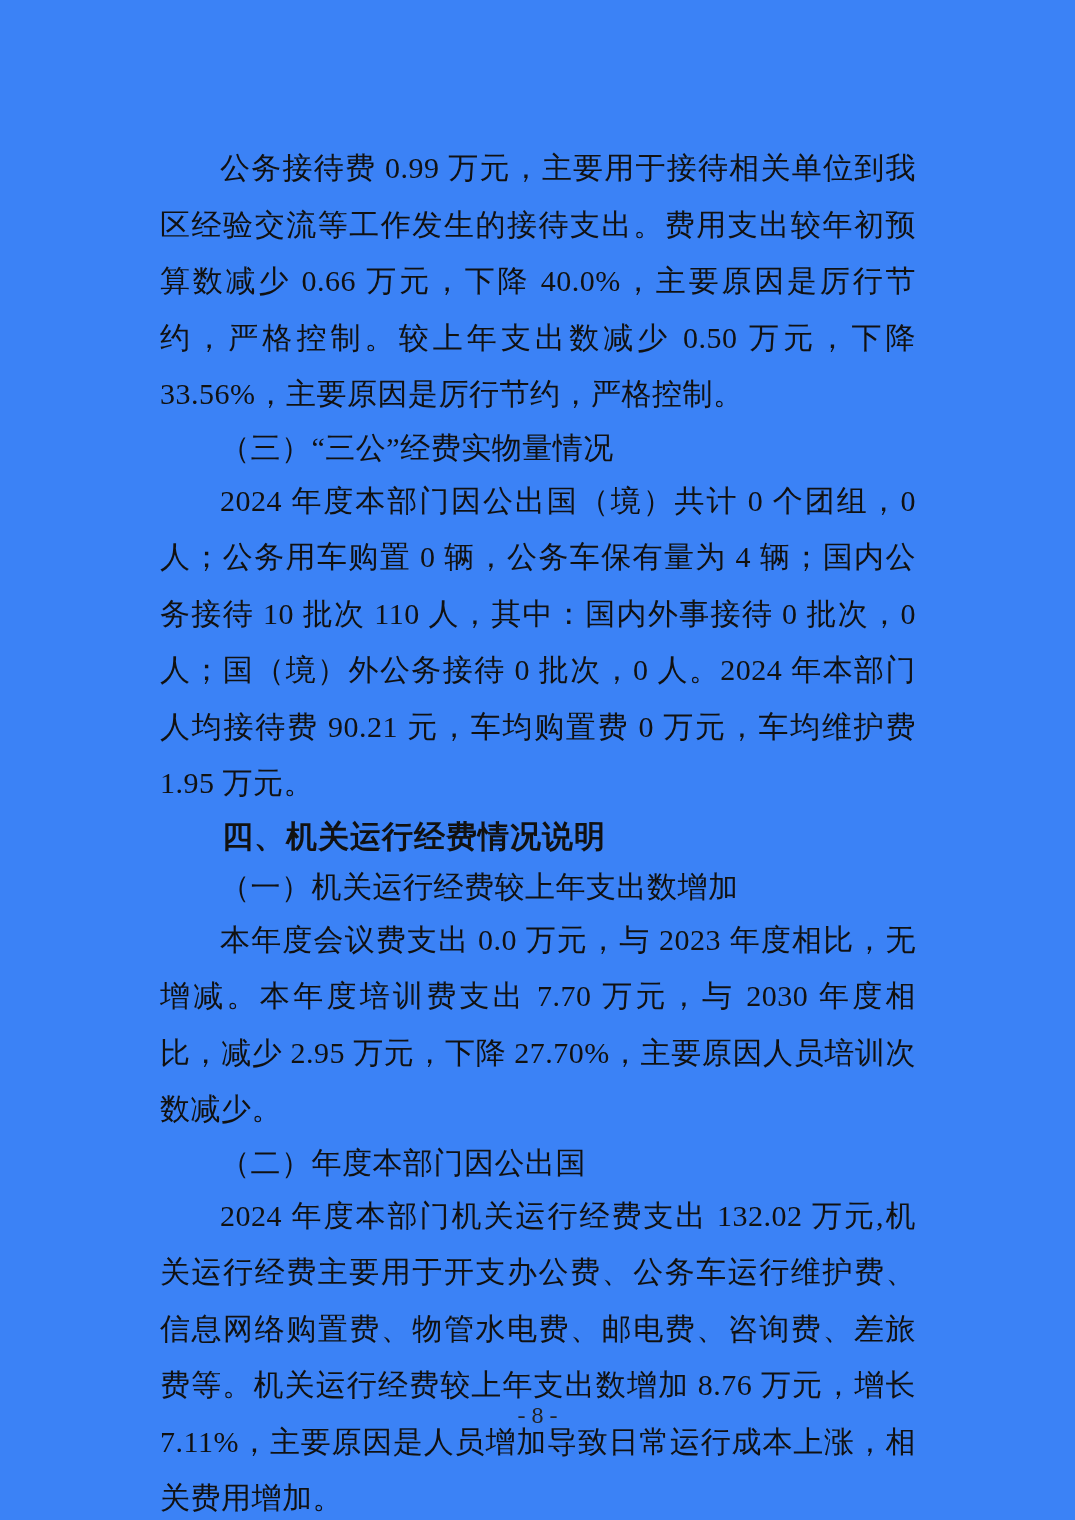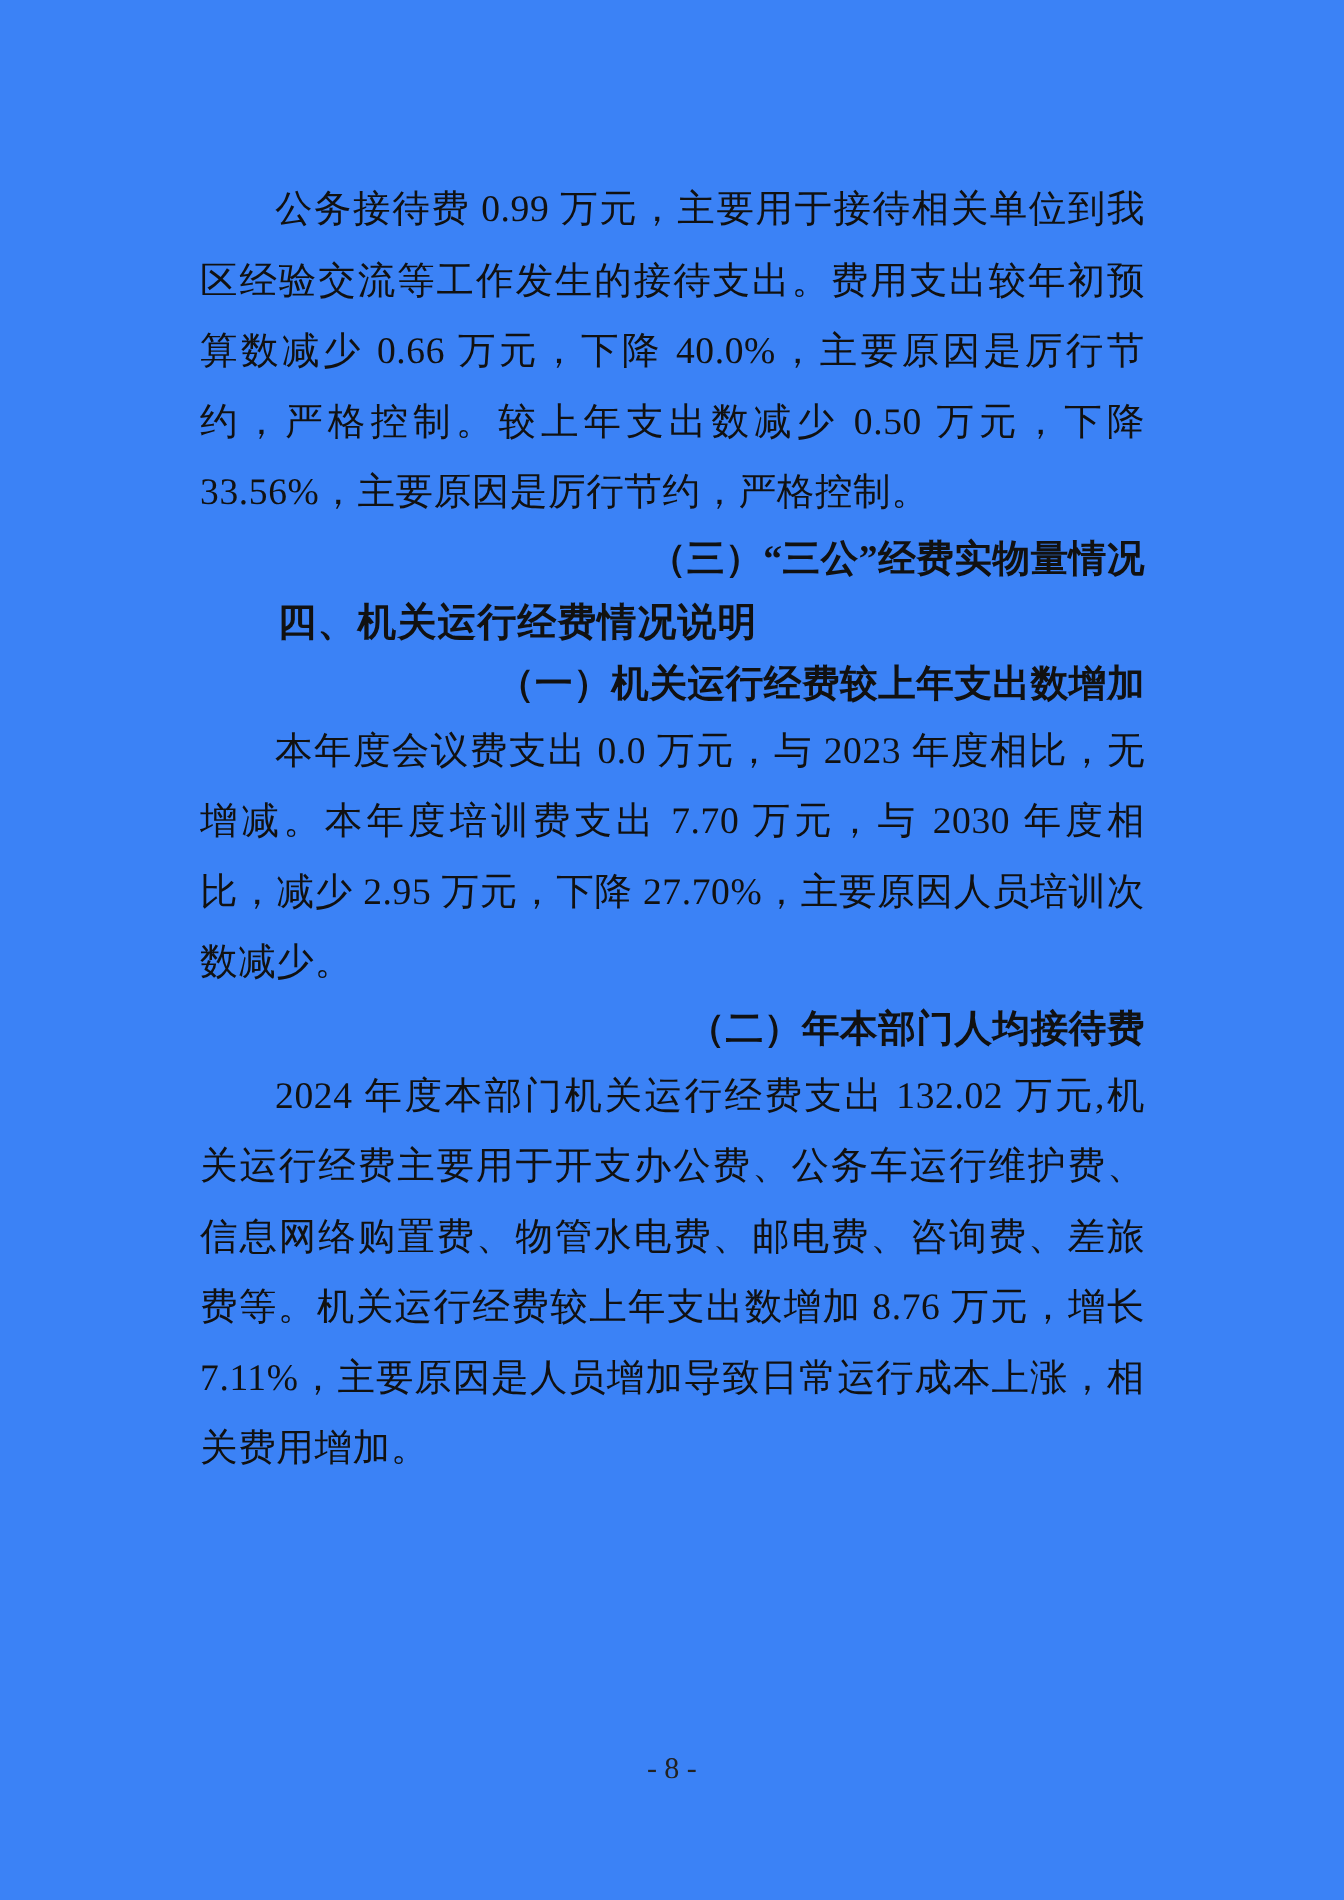--- a/index.html
+++ b/index.html
@@ -26,26 +26,25 @@
     font-size: 30px;
     line-height: 56.5px;
     text-align: justify;
     text-indent: 2em;
     letter-spacing: 0.5px;
     margin: 0;
   }
   .h-kai {
     font-size: 30px;
     line-height: 50px;
-    font-weight: bold;
+    font-weight: normal;
     text-indent: 2em;
     letter-spacing: 0.5px;
     margin: 0;
     font-family: "Liberation Serif", "DejaVu Serif", serif;
-    text-align: right;
   }
   .h-hei {
     font-size: 31px;
     line-height: 50px;
     font-weight: bold;
     text-indent: 2em;
     letter-spacing: 1px;
     margin: 0;
     font-family: "Liberation Sans", "DejaVu Sans", sans-serif;
   }
@@ -64,27 +63,28 @@
 </head>
 <body>
 
 <div class="page">
   <div class="content">
 
     <p class="para">公务接待费 0.99 万元，主要用于接待相关单位到我区经验交流等工作发生的接待支出。费用支出较年初预算数减少 0.66 万元，下降 40.0%，主要原因是厉行节约，严格控制。较上年支出数减少 0.50 万元，下降 33.56%，主要原因是厉行节约，严格控制。</p>
 
     <h3 class="h-kai">（三）“三公”经费实物量情况</h3>
 
+    <p class="para"> 2024 年度本部门因公出国（境）共计 0 个团组，0 人；公务用车购置 0 辆，公务车保有量为 4 辆；国内公务接待 10 批次 110 人，其中：国内外事接待 0 批次，0 人；国（境）外公务接待 0 批次，0 人。2024 年本部门人均接待费 90.21 元，车均购置费 0 万元，车均维护费 1.95 万元。</p>
 
     <h2 class="h-hei">四、机关运行经费情况说明</h2>
 
     <h3 class="h-kai">（一）机关运行经费较上年支出数增加</h3>
 
     <p class="para">本年度会议费支出 0.0 万元，与 2023 年度相比，无增减。本年度培训费支出 7.70 万元，与 2030 年度相比，减少 2.95 万元，下降 27.70%，主要原因人员培训次数减少。</p>
 
-    <h3 class="h-kai">（二）年本部门人均接待费</h3>
+    <h3 class="h-kai">（二）年度本部门因公出国</h3>
 
     <p class="para">2024 年度本部门机关运行经费支出 132.02 万元,机关运行经费主要用于开支办公费、公务车运行维护费、信息网络购置费、物管水电费、邮电费、咨询费、差旅费等。机关运行经费较上年支出数增加 8.76 万元，增长 7.11%，主要原因是人员增加导致日常运行成本上涨，相关费用增加。</p>
 
   </div>
 
   <div class="footer">- 8 -</div>
 </div>
 
 </body></html>

